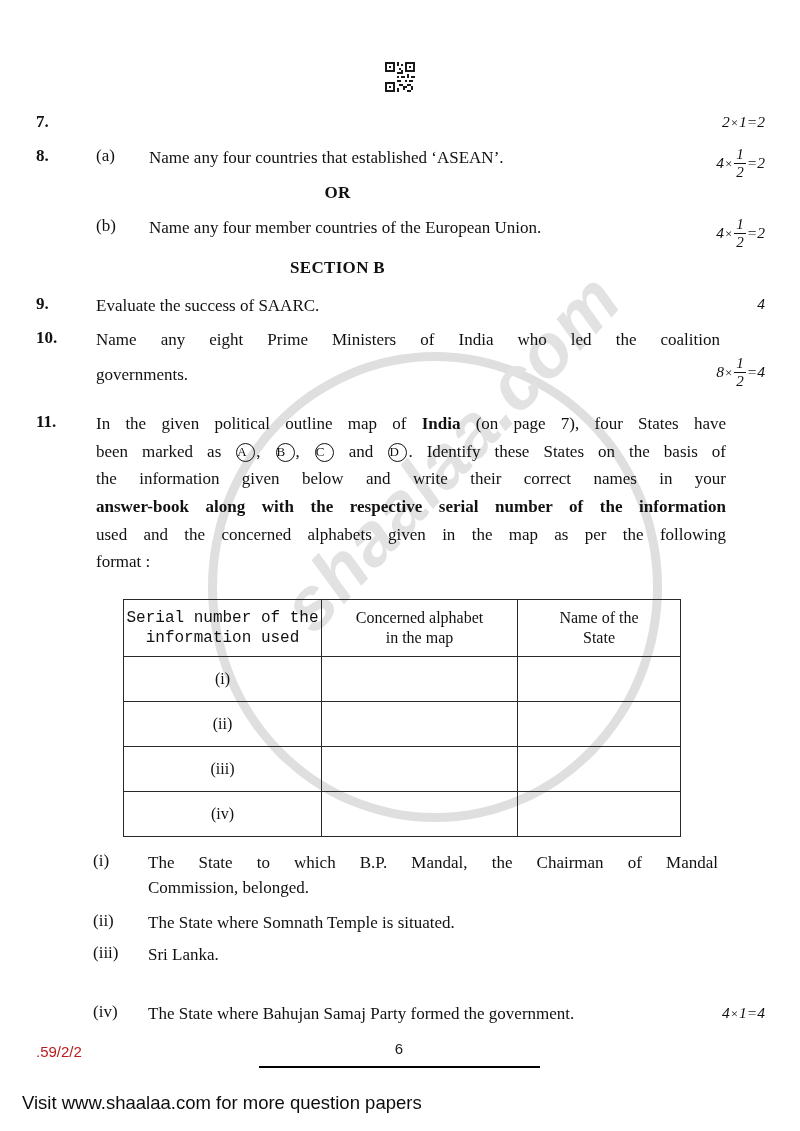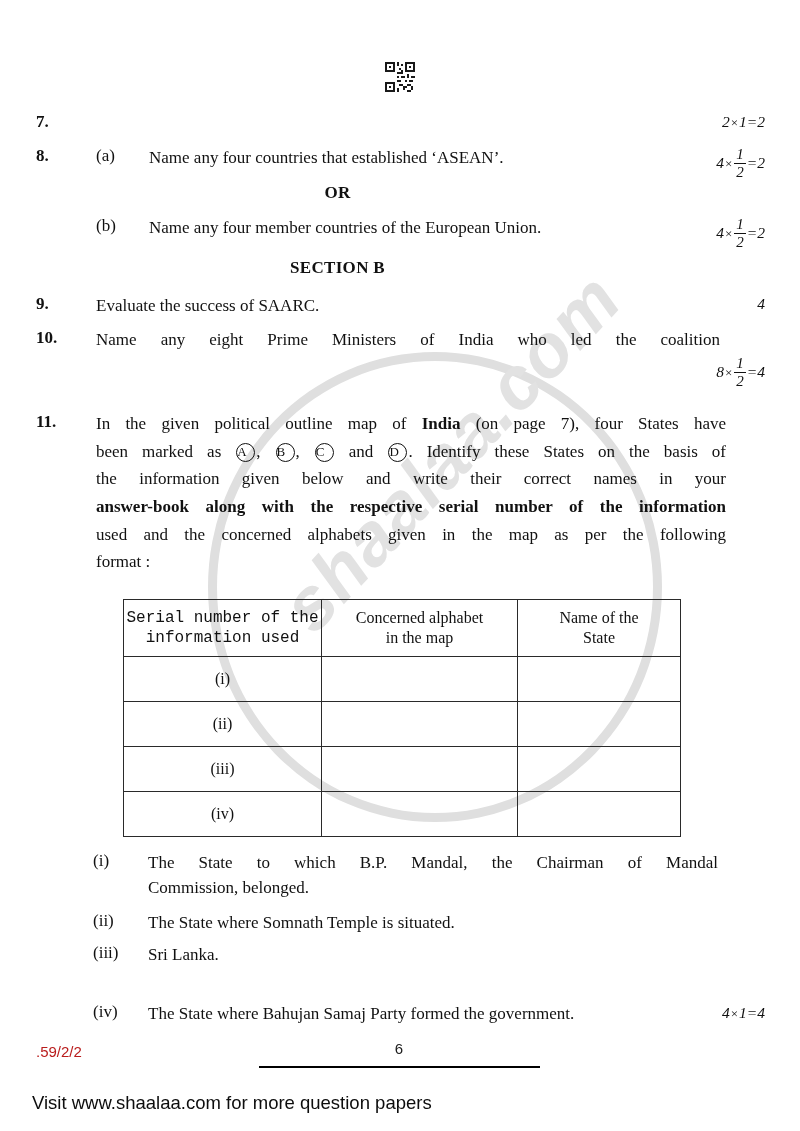--- a/index.html
+++ b/index.html
@@ -208,21 +208,21 @@
   .foot-rule {
     position: absolute;
     left: 259px;
     top: 1066px;
     width: 281px;
     height: 0;
     border-top: 2.2px solid #000;
   }
   .foot-promo {
     position: absolute;
-    left: 32px;
+    left: 22px;
     top: 1092px;
     font-family: "Liberation Sans", "DejaVu Sans", sans-serif;
     font-size: 18.5px;
     color: #0d0d0d;
   }
 </style>
 </head>
 <body>
 
 <div class="page">
@@ -312,20 +312,21 @@
     <div class="qrow" style="left:36px; top:294px; width:660px;">
       <div class="qnum">9.</div>
       <div class="qtext">Evaluate the success of SAARC.</div>
     </div>
     <div class="marks" style="left:620px; top:295px; width:145px;">4</div>
 
     <div class="qrow" style="left:36px; top:328px; width:684px;">
       <div class="qnum">10.</div>
       <div style="width:624px;">
         <div class="qtext justify">Name any eight Prime Ministers of India who led the coalition</div>
+        <div class="qtext" style="margin-top:10px;">governments.</div>
       </div>
     </div>
     <div class="marks" style="left:620px; top:357px; width:145px;">
       <span>8</span><span class="times">×</span><span class="frac">
           <span class="num">1</span>
           <span class="den">2</span>
         </span><span>=4</span>
     </div>
 
     <div class="qrow" style="left:36px; top:412px; width:690px;">

